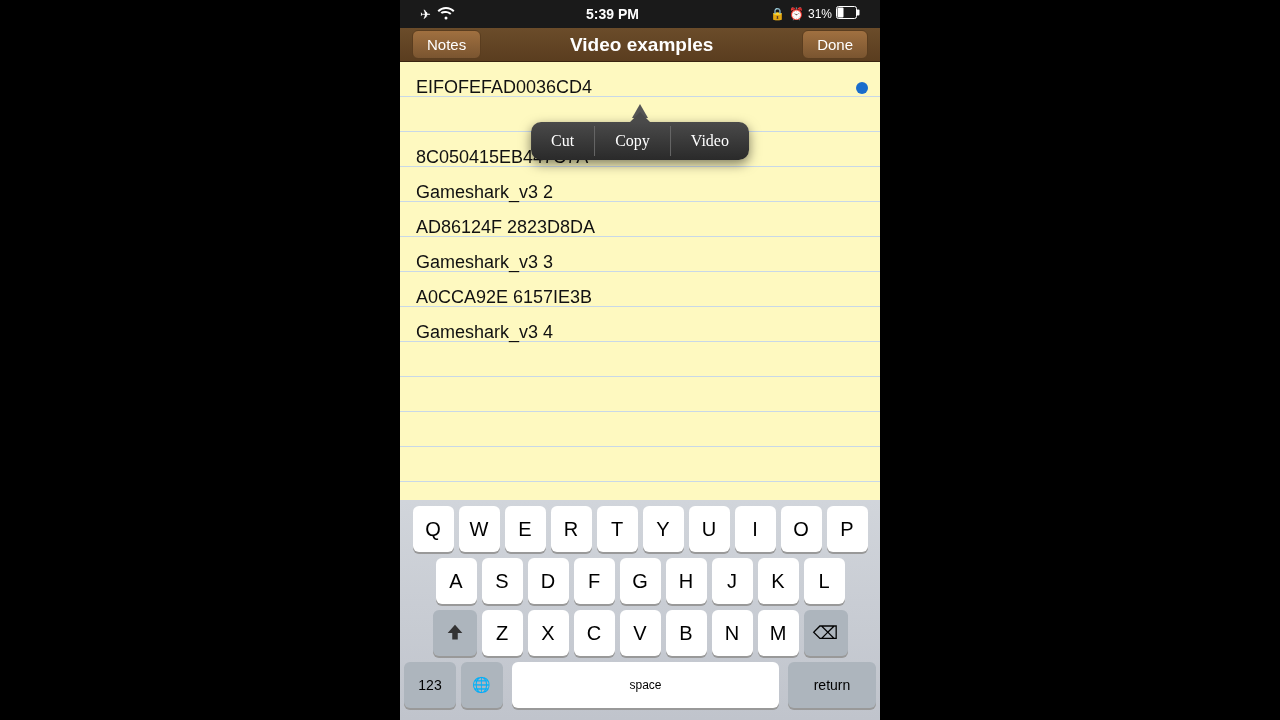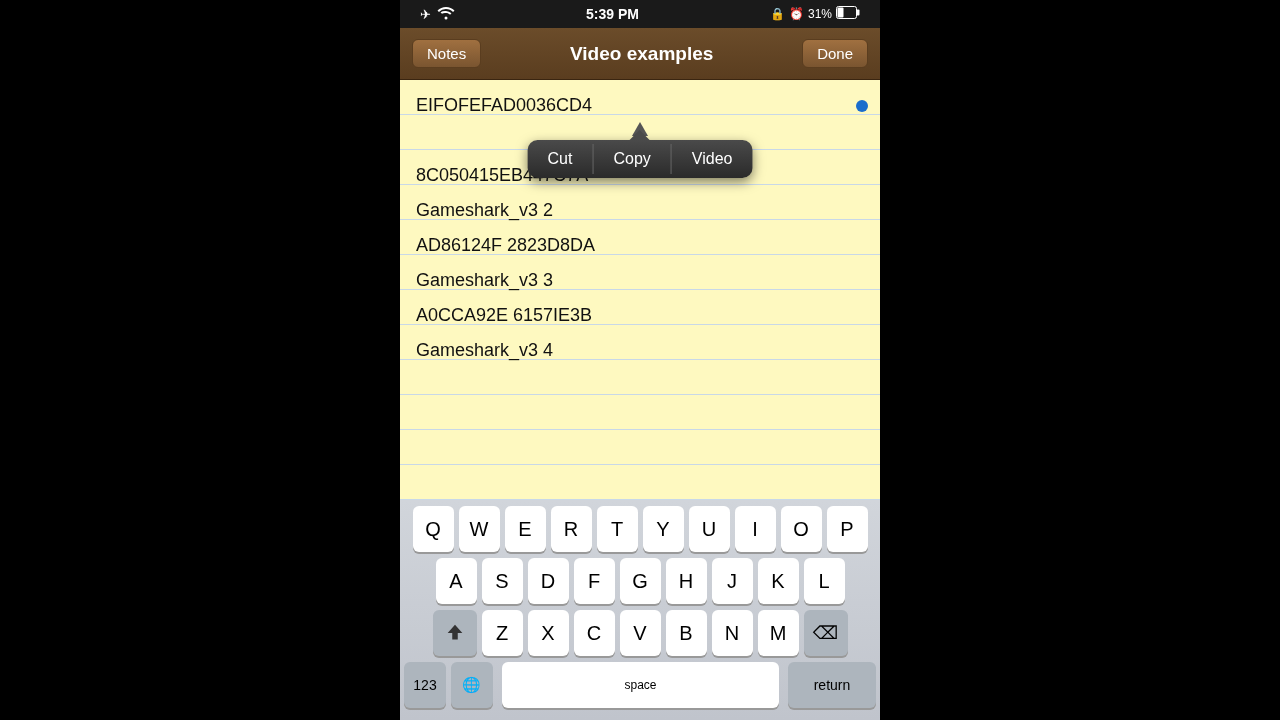--- a/index.html
+++ b/index.html
@@ -44,21 +44,21 @@
     }
     .status-right {
       display: flex;
       align-items: center;
       gap: 4px;
       font-size: 12px;
     }
     
     .nav-bar {
       background: linear-gradient(180deg, #6b4c2a 0%, #5a3d1f 100%);
-      height: 52px;
+      height: 34px;
       display: flex;
       align-items: center;
       justify-content: space-between;
       padding: 0 12px;
       border-bottom: 1px solid #3a2510;
     }
     .nav-button {
       background: linear-gradient(180deg, #a07040 0%, #7a5530 100%);
       border: 1px solid #5a3d1f;
       border-radius: 6px;
@@ -143,20 +143,21 @@
       border-right: 10px solid transparent;
       border-bottom: 10px solid #4a4a4a;
     }
     .context-btn {
       color: #fff;
       font-size: 16px;
       font-weight: 500;
       padding: 10px 20px;
       cursor: pointer;
       border-radius: 10px;
+      font-family: Liberation Serif, serif;
     }
     .context-divider {
       width: 1px;
       height: 30px;
       background: #666;
     }
     
     .selection-handle {
       position: absolute;
       top: 42px;
@@ -203,21 +204,21 @@
       font-size: 15px;
     }
     .key-shift {
       width: 44px;
     }
     .key-delete {
       width: 44px;
       font-size: 18px;
     }
     .key-123 {
-      width: 42px;
+      width: 52px;
       font-size: 14px;
     }
     .key-globe {
       width: 42px;
     }
     .key-space {
       flex: 1;
       font-size: 12px;
       background: #fff;
       margin: 0 4px;

